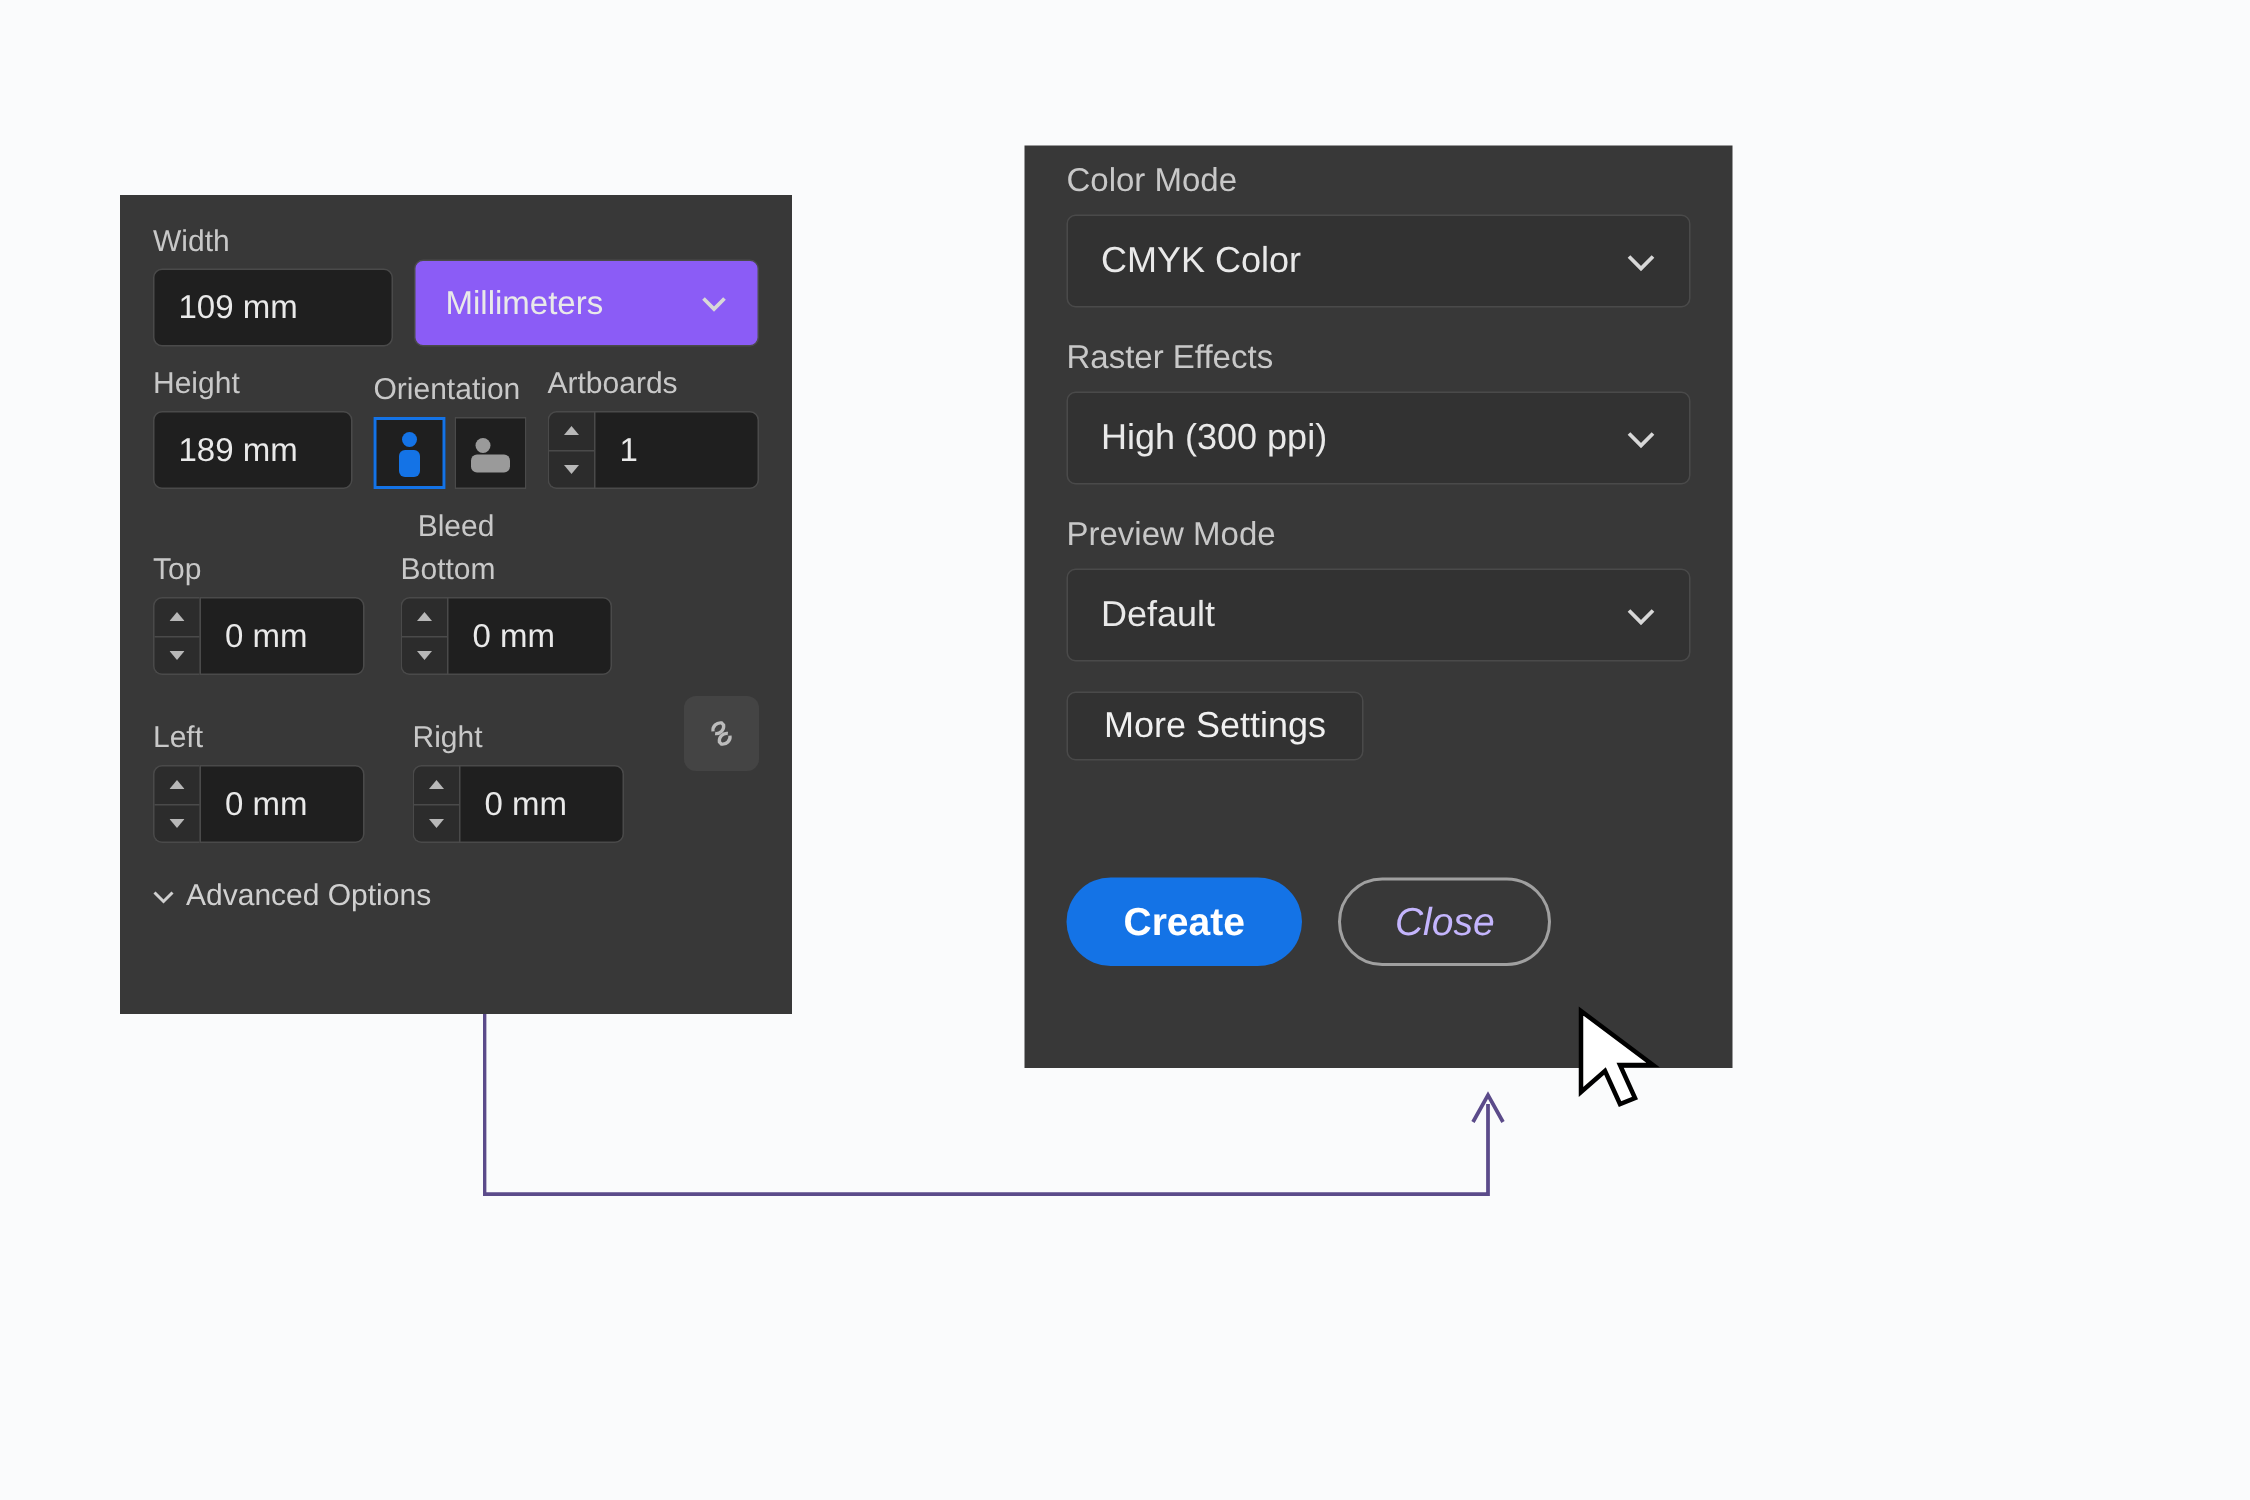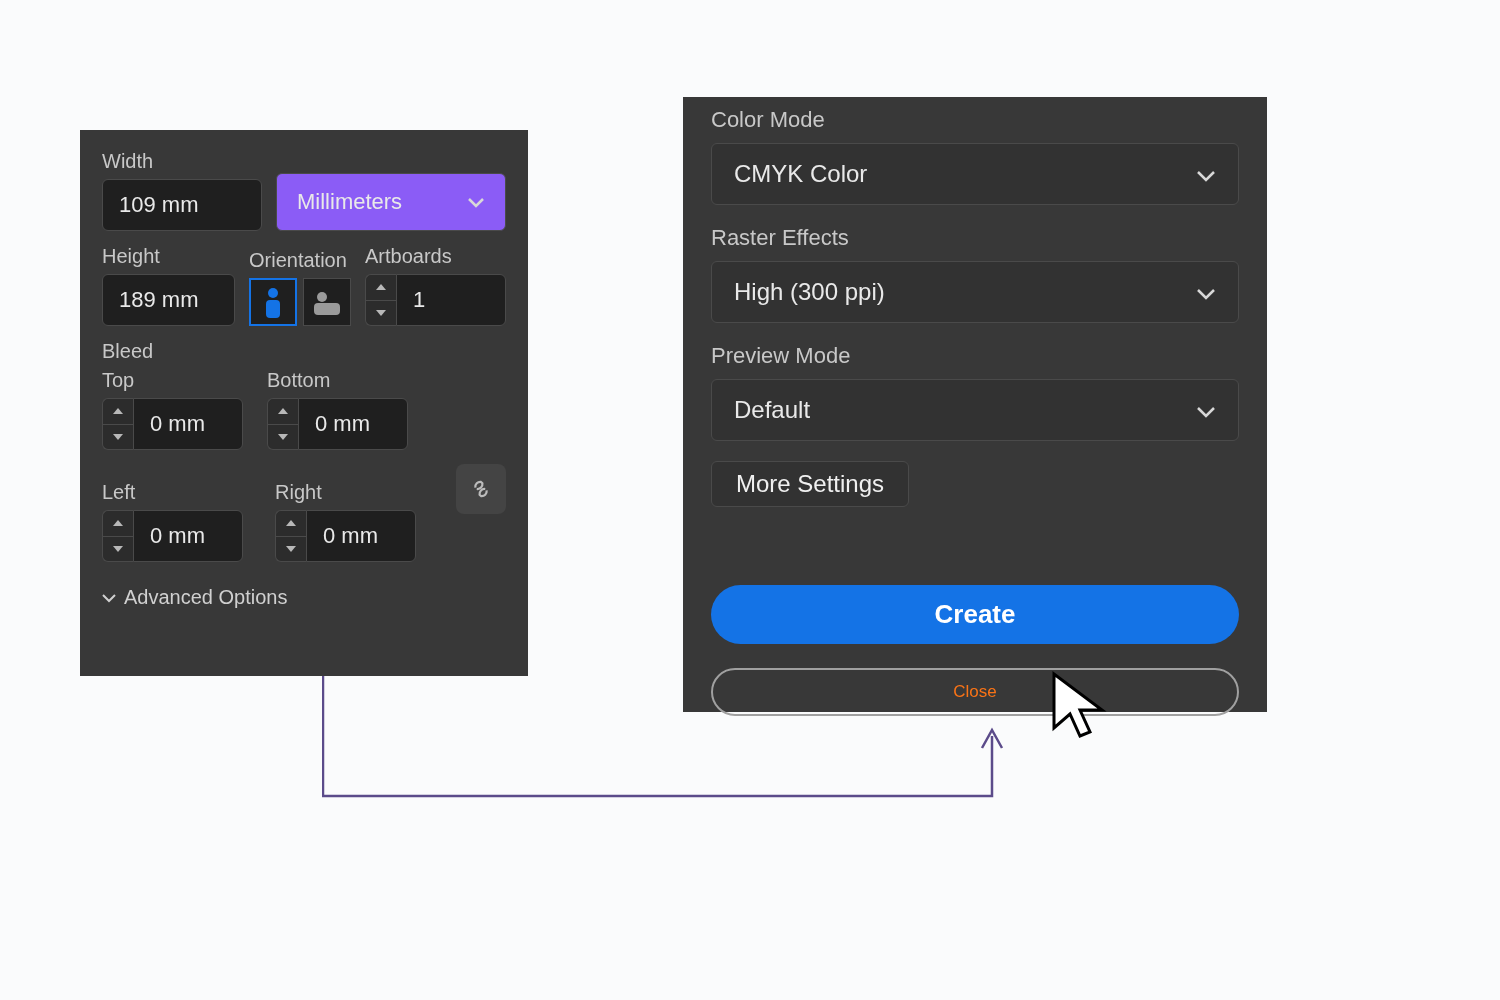--- a/index.html
+++ b/index.html
@@ -1,18 +1,18 @@
 <!DOCTYPE html>
 <html><head>
 <meta charset="utf-8">
 <style>
 html,body{margin:0;padding:0;width:1500px;height:1000px;background:#fafbfc;font-family:'Segoe UI',Arial,sans-serif;position:relative;}
 .panel{background:#383838;color:#d8d8d8;position:absolute;box-sizing:border-box;}
 .panel-left{left:80px;top:130px;width:448px;height:546px;padding:20px 22px 12px 22px;}
-.panel-right{left:683px;top:97px;width:584px;height:615px;padding:10px 28px 20px 28px;}
+.panel-right{left:683px;top:97px;width:472px;height:615px;padding:10px 28px 20px 28px;}
 .lbl{color:#c8c8c8;font-size:20px;margin-bottom:6px;display:block;}
 .row{display:flex;gap:14px;align-items:flex-end;margin-bottom:14px;}
 .col{display:flex;flex-direction:column;}
 .input-box{background:#1f1f1f;border:1px solid #4a4a4a;border-radius:6px;color:#e9e9e9;font-size:22px;padding:10px 16px;box-sizing:border-box;height:52px;display:flex;align-items:center;}
 .dropdown{background:#8b5cf6;border:1px solid #4a4a4a;border-radius:6px;color:#e9e9e9;font-size:22px;padding:10px 20px;height:58px;display:flex;align-items:center;justify-content:space-between;box-sizing:border-box;}
 .chevron-down{display:inline-block;}
 .chevron-down svg{display:block;}
 .stepper{display:flex;align-items:stretch;height:52px;}
 .stepper .arrows{width:30px;display:flex;flex-direction:column;background:#2c2c2c;border:1px solid #4a4a4a;border-top-left-radius:6px;border-bottom-left-radius:6px;border-right:none;}
 .stepper .arrows .up,.stepper .arrows .down{flex:1;display:flex;align-items:center;justify-content:center;color:#b8b8b8;}
@@ -20,23 +20,23 @@
 .stepper .val{background:#1f1f1f;border:1px solid #4a4a4a;border-top-right-radius:6px;border-bottom-right-radius:6px;color:#e9e9e9;font-size:22px;padding:0 16px;display:flex;align-items:center;min-width:110px;box-sizing:border-box;}
 .orient-btn{width:48px;height:48px;border:1px solid #4a4a4a;display:flex;align-items:center;justify-content:center;background:#1f1f1f;box-sizing:border-box;}
 .orient-btn.active{border:2px solid #1473e6;}
 .orient-group{display:flex;gap:6px;}
 .portrait-icon,.landscape-icon{display:block;}
 .link-btn{width:50px;height:50px;background:#444;border-radius:8px;display:flex;align-items:center;justify-content:center;}
 .adv{display:flex;align-items:center;gap:8px;color:#d0d0d0;font-size:20px;padding-top:10px;}
 .dropdown-lg{background:#323232;border:1px solid #4a4a4a;border-radius:6px;color:#e9e9e9;font-size:24px;padding:0 22px;height:60px;display:flex;align-items:center;justify-content:space-between;margin-bottom:20px;}
 .lbl-r{color:#c8c8c8;font-size:22px;margin-bottom:10px;display:block;}
 .more-btn{background:#323232;border:1px solid #4a4a4a;border-radius:6px;color:#f0f0f0;font-size:24px;padding:8px 24px;display:inline-block;}
-.action-row{display:flex;justify-content:flex-start;gap:24px;margin-top:78px;flex-direction:column;}
+.action-row{display:flex;justify-content:flex-start;gap:24px;margin-top:78px;}
 .btn-primary{background:#1473e6;color:#fff;font-size:26px;font-weight:600;border:none;border-radius:30px;padding:14px 38px;}
-.btn-secondary{background:transparent;color:#f97316;font-size:17px;border:2px solid #a0a0a0;border-radius:30px;padding:12px 36px;}
+.btn-secondary{background:transparent;color:#c4b5fd;font-size:26px;border:2px solid #a0a0a0;border-radius:30px;padding:12px 36px;font-style:italic;}
 .cursor{position:absolute;left:1050px;top:670px;pointer-events:none;}
 .connector{position:absolute;left:322px;top:676px;pointer-events:none;}
 </style>
 </head>
 <body>
 
 <div class="panel panel-left">
 
   <div class="row">
     <div class="col" style="width:160px;">
@@ -94,21 +94,21 @@
               <svg width="10" height="6">
                 <path d="M0 0 L5 6 L10 0" fill="#b8b8b8"></path>
               </svg>
             </div>
         </div>
         <div class="val">1</div>
       </div>
     </div>
   </div>
 
-  <span class="lbl" style="margin-top:6px;">Bleed</span>
+  <span class="lbl" style="margin-top:6px;text-align:center;">Bleed</span>
 
   <div class="row" style="gap:24px;position:relative;">
     <div class="col">
       <span class="lbl">Top</span>
       <div class="stepper">
         <div class="arrows">
             <div class="up">
               <svg width="10" height="6">
                 <path d="M0 6 L5 0 L10 6" fill="#b8b8b8"></path>
               </svg>

